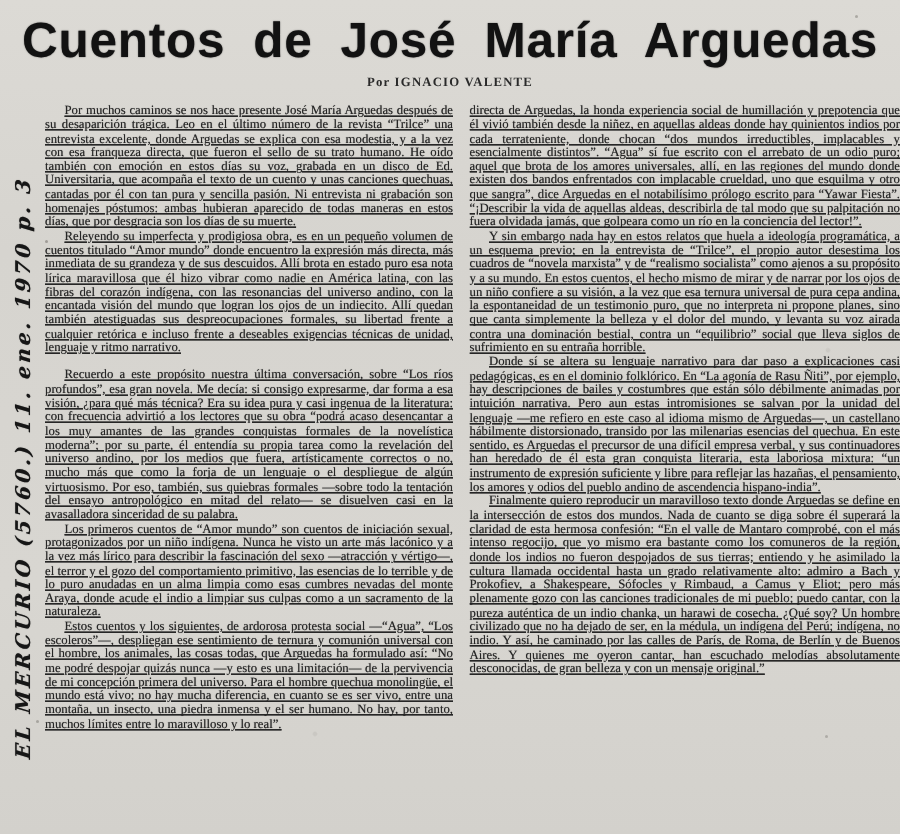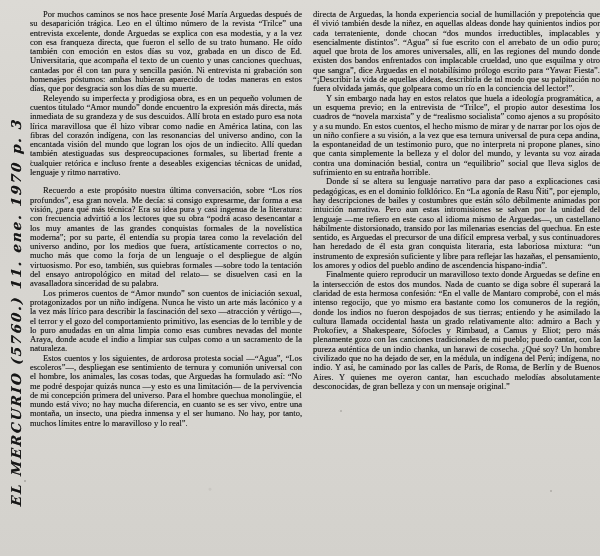--- a/index.html
+++ b/index.html
@@ -46,21 +46,21 @@
   .col{
     text-align:justify;
     font-size:8.5px;
     line-height:9.3px;
     color:#262626;
     text-shadow:0 0 0.5px rgba(25,25,25,0.6);
     overflow:hidden;
   }
   .col-left{ width:272px; margin-right:11px; }
   .col-right{ width:287px; }
-  .col p{ margin:0; text-indent:13px; }
+  .col p{ margin:0; text-indent:13px;text-decoration:underline; }
   .col p.gap-before{ margin-top:9px; }
   .margin-note{
     position:absolute;
     left:-203px; top:277px;
     width:440px; height:18px;
     transform:rotate(-90deg) skewX(-6deg);
     font-family:"DejaVu Serif", serif;
     font-style:italic;
     font-weight:bold;
     font-size:13.5px;
@@ -76,20 +76,24 @@
 </style>
 </head>
 <body>
 
 <div class="page">
 
   <div class="speck" style="left:30px;top:160px;"></div>
 
   <div class="margin-note">EL MERCURIO (5760.) 11. ene. 1970 p. 3</div>
 
+  <div class="header">
+    <h1 class="title">Cuentos de José María Arguedas</h1>
+    <div class="byline">Por IGNACIO VALENTE</div>
+  </div>
 
   <div class="columns">
     <div class="col col-left">
       <p>Por muchos caminos se nos hace presente José María Arguedas después de su desaparición trágica. Leo en el último número de la revista “Trilce” una entrevista excelente, donde Arguedas se explica con esa modestia, y a la vez con esa franqueza directa, que fueron el sello de su trato humano. He oído también con emoción en estos días su voz, grabada en un disco de Ed. Universitaria, que acompaña el texto de un cuento y unas canciones quechuas, cantadas por él con tan pura y sencilla pasión. Ni entrevista ni grabación son homenajes póstumos: ambas hubieran aparecido de todas maneras en estos días, que por desgracia son los días de su muerte.</p>
       <p>Releyendo su imperfecta y prodigiosa obra, es en un pequeño volumen de cuentos titulado “Amor mundo” donde encuentro la expresión más directa, más inmediata de su grandeza y de sus descuidos. Allí brota en estado puro esa nota lírica maravillosa que él hizo vibrar como nadie en América latina, con las fibras del corazón indígena, con las resonancias del universo andino, con la encantada visión del mundo que logran los ojos de un indiecito. Allí quedan también atestiguadas sus despreocupaciones formales, su libertad frente a cualquier retórica e incluso frente a deseables exigencias técnicas de unidad, lenguaje y ritmo narrativo.</p>
       <p class="gap-before">Recuerdo a este propósito nuestra última conversación, sobre “Los ríos profundos”, esa gran novela. Me decía: si consigo expresarme, dar forma a esa visión, ¿para qué más técnica? Era su idea pura y casi ingenua de la literatura: con frecuencia advirtió a los lectores que su obra “podrá acaso desencantar a los muy amantes de las grandes conquistas formales de la novelística moderna”; por su parte, él entendía su propia tarea como la revelación del universo andino, por los medios que fuera, artísticamente correctos o no, mucho más que como la forja de un lenguaje o el despliegue de algún virtuosismo. Por eso, también, sus quiebras formales —sobre todo la tentación del ensayo antropológico en mitad del relato— se disuelven casi en la avasalladora sinceridad de su palabra.</p>
       <p>Los primeros cuentos de “Amor mundo” son cuentos de iniciación sexual, protagonizados por un niño indígena. Nunca he visto un arte más lacónico y a la vez más lírico para describir la fascinación del sexo —atracción y vértigo—, el terror y el gozo del comportamiento primitivo, las esencias de lo terrible y de lo puro anudadas en un alma limpia como esas cumbres nevadas del monte Araya, donde acude el indio a limpiar sus culpas como a un sacramento de la naturaleza.</p>
       <p>Estos cuentos y los siguientes, de ardorosa protesta social —“Agua”, “Los escoleros”—, despliegan ese sentimiento de ternura y comunión universal con el hombre, los animales, las cosas todas, que Arguedas ha formulado así: “No me podré despojar quizás nunca —y esto es una limitación— de la pervivencia de mi concepción primera del universo. Para el hombre quechua monolingüe, el mundo está vivo; no hay mucha diferencia, en cuanto se es ser vivo, entre una montaña, un insecto, una piedra inmensa y el ser humano. No hay, por tanto, muchos límites entre lo maravilloso y lo real”.</p>
     </div>
     <div class="col col-right">

